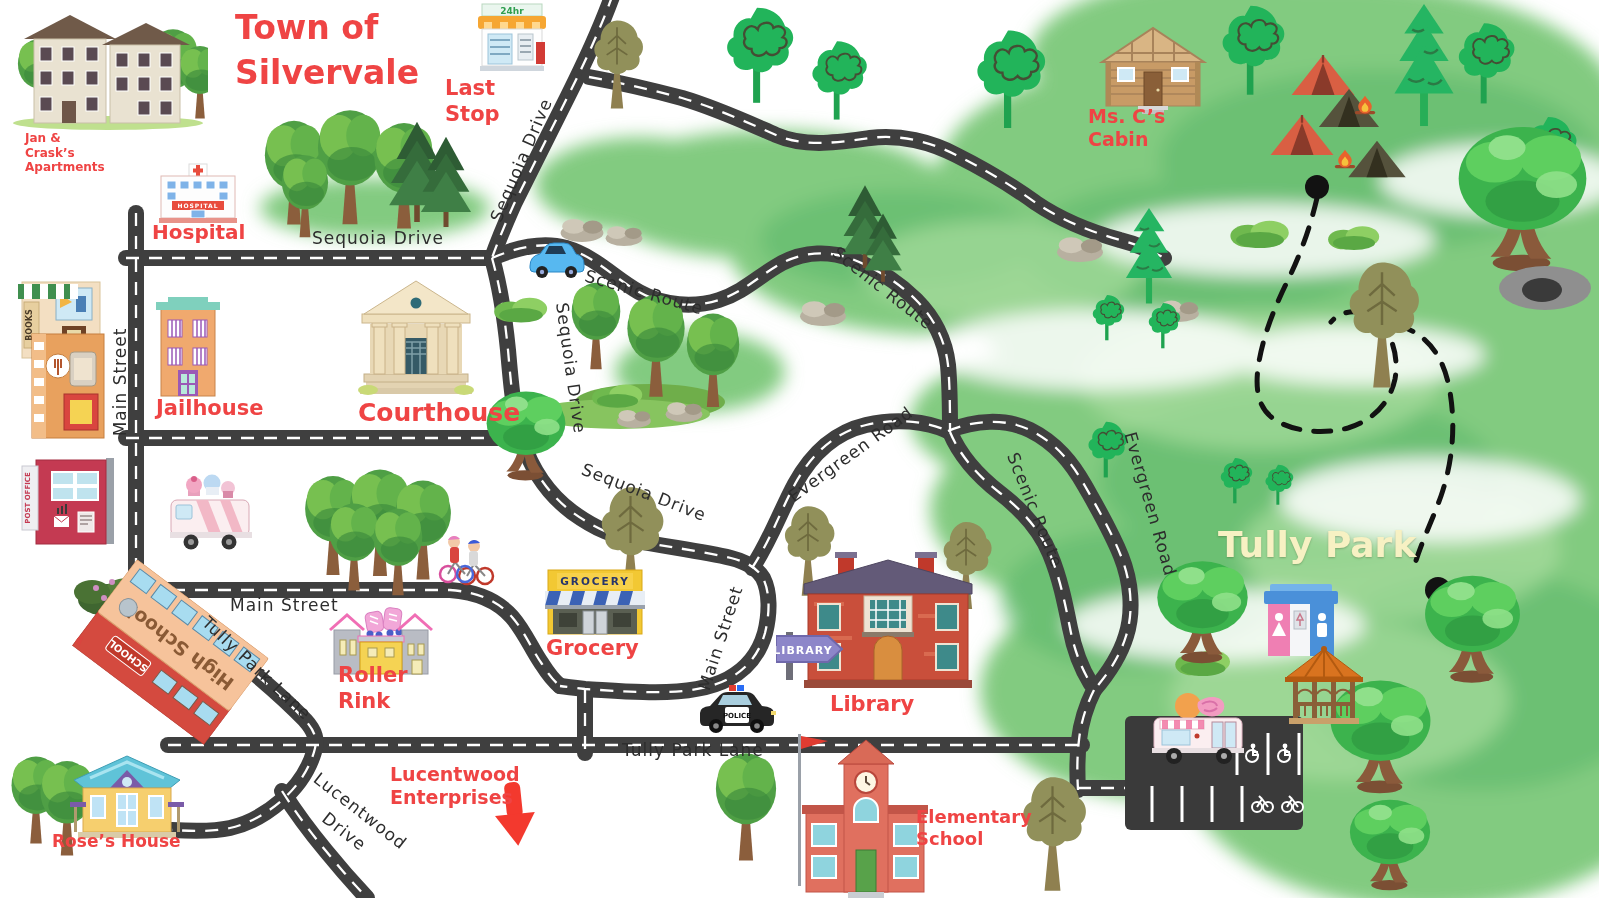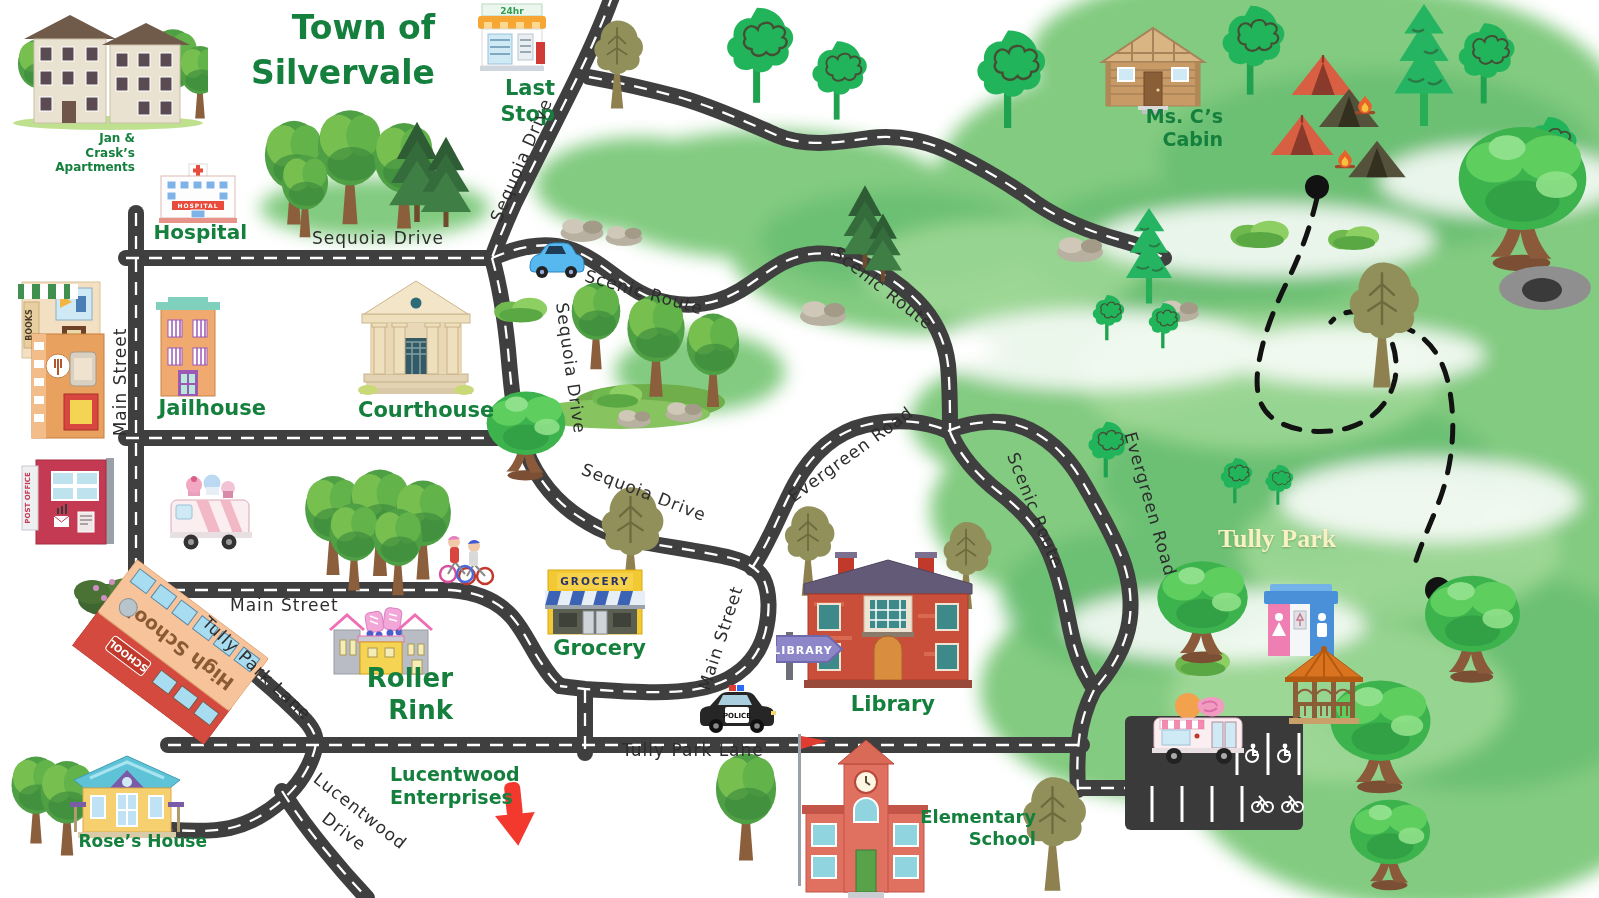--- a/index.html
+++ b/index.html
@@ -1,25 +1,25 @@
 <!DOCTYPE html>
 <html><head>
 <meta charset="utf-8">
 <style>
   html,body{margin:0;padding:0;background:#ffffff;}
   #map{position:relative;width:1599px;height:898px;background:#fff;overflow:hidden;
        font-family:"DejaVu Sans",sans-serif;}
   #map svg{display:block;}
   .layer{position:absolute;left:0;top:0;}
   .lm{position:absolute;z-index:20;}
-  .pl{position:absolute;z-index:30;color:#15803d;font-weight:bold;text-align:right;line-height:1.22;}
+  .pl{position:absolute;z-index:30;color:#ef4444;font-weight:bold;text-align:left;line-height:1.22;}
   .rl{position:absolute;z-index:30;color:#2d2d2d;font-size:17px;letter-spacing:1px;white-space:nowrap;
       transform-origin:center center;}
-  .park-lbl{position:absolute;z-index:30;color:#f7f1c3;font-weight:bold;font-size:26px;
-      text-shadow:0 1px 2px rgba(60,80,40,.35);white-space:nowrap;font-family:Liberation Serif, serif;}
+  .park-lbl{position:absolute;z-index:30;color:#f7f1c3;font-weight:bold;font-size:36px;
+      text-shadow:0 1px 2px rgba(60,80,40,.35);white-space:nowrap;}
   .roadbase path{fill:none;stroke:#3f3f3f;stroke-width:16;stroke-linecap:round;}
   .roaddash path{fill:none;stroke:#ffffff;stroke-width:2.3;stroke-dasharray:13 10;}
   .trail{fill:none;stroke:#121212;stroke-width:5;stroke-dasharray:17 14;stroke-linecap:round;}
   .sq{fill:none;stroke:#4a3c2e;stroke-width:3;opacity:.85;}
 </style>
 </head>
 <body>
 
 <div id="map">
 
@@ -774,22 +774,22 @@
 
 <div class="pl" style="left:25px;top:131px;width:110px;font-size:12px">
   <span>Jan &amp;</span><br>
   <span>Crask’s</span><br>
   <span>Apartments</span>
 </div>
 
 <div class="pl" style="left:152px;top:220px;width:95px;font-size:20px">Hospital</div>
 <div class="pl" style="left:445px;top:76px;width:110px;font-size:21px">Last Stop</div>
 <div class="pl" style="left:156px;top:396px;width:110px;font-size:21px">Jailhouse</div>
-<div class="pl" style="left:358px;top:398px;width:122px;font-size:21px">Courthouse</div>
-<div class="pl" style="left:338px;top:663px;width:115px;font-size:26px">Roller Rink</div>
+<div class="pl" style="left:358px;top:398px;width:122px;font-size:25px">Courthouse</div>
+<div class="pl" style="left:338px;top:663px;width:115px;font-size:21px">Roller Rink</div>
 <div class="pl" style="left:546px;top:636px;width:100px;font-size:21px">Grocery</div>
 <div class="pl" style="left:830px;top:692px;width:105px;font-size:21px">Library</div>
 <div class="pl" style="left:916px;top:806px;width:120px;font-size:18px">
   <span>Elementary</span><br><span>School</span>
 </div>
 <div class="pl" style="left:52px;top:831px;width:155px;font-size:17px">Rose’s House</div>
 <div class="pl" style="left:390px;top:763px;width:118px;font-size:19px">
   <span>Lucentwood</span><br><span>Enterprises</span>
 </div>
 <div class="pl" style="left:1088px;top:105px;width:135px;font-size:19px">Ms. C’s Cabin</div>

